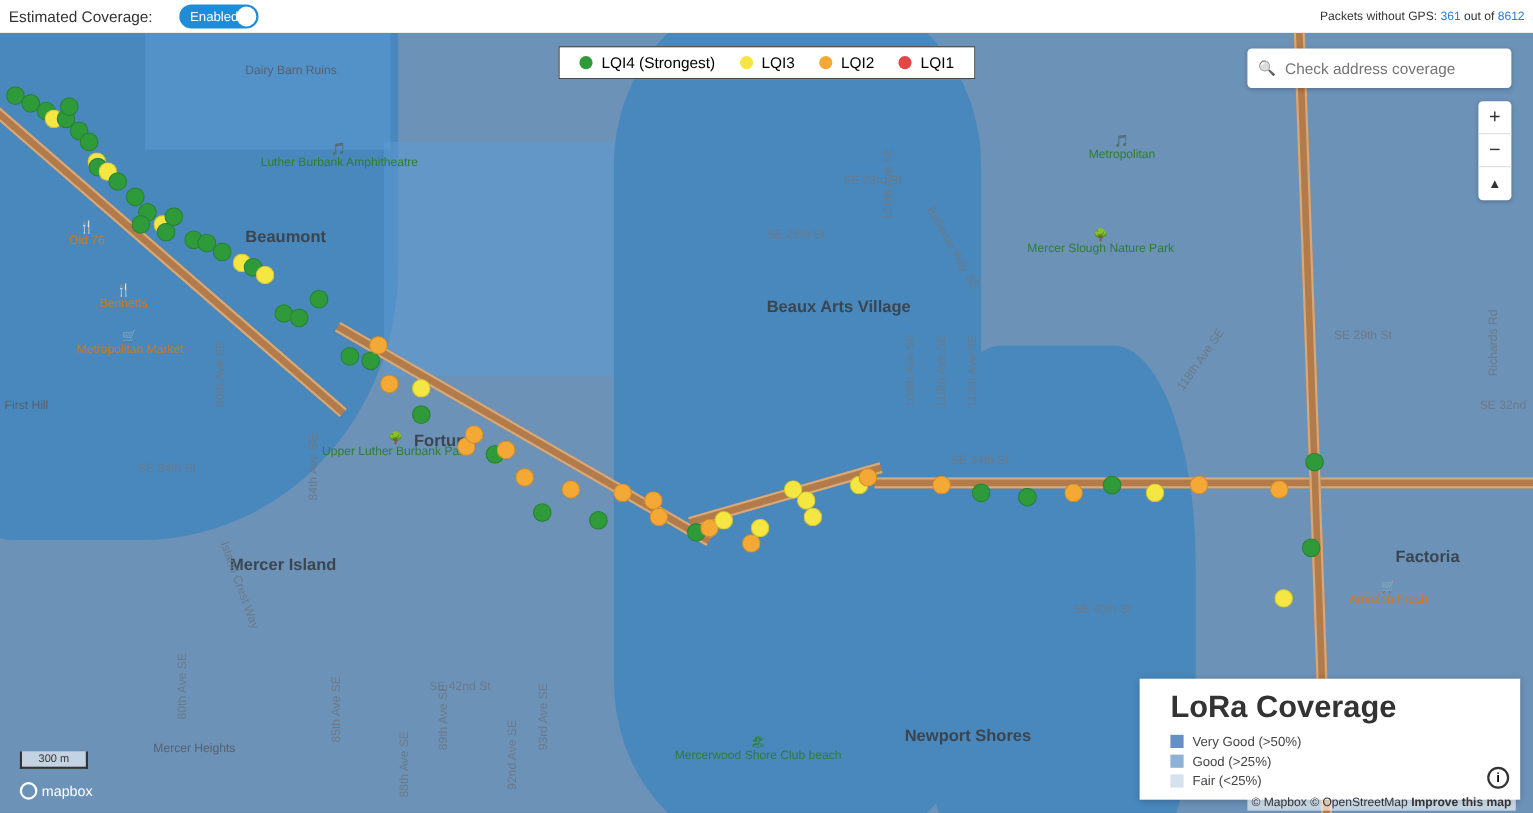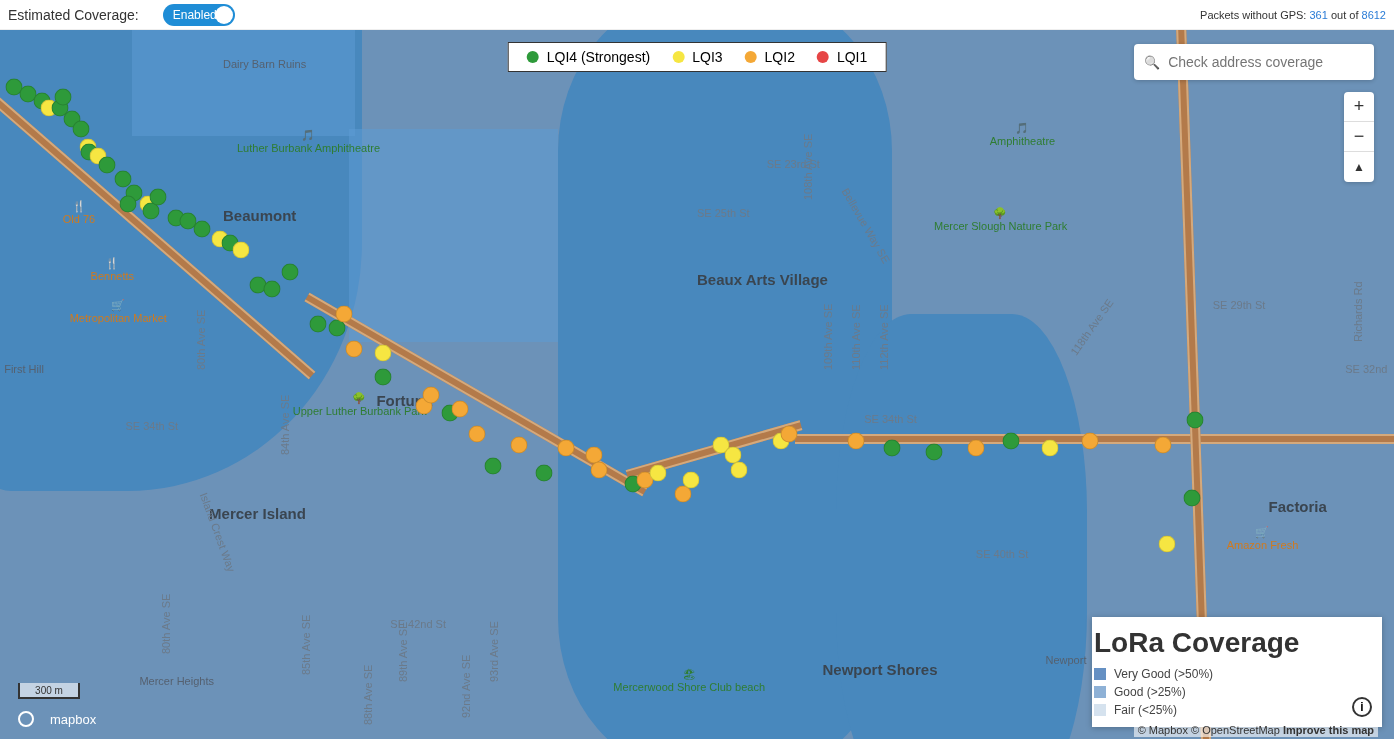--- a/index.html
+++ b/index.html
@@ -40,29 +40,29 @@
   
   .search-box { position: absolute; top: 14px; right: 20px; width: 240px; height: 36px; background: #fff; border-radius: 4px; box-shadow: 0 1px 4px rgba(0,0,0,0.2); display: flex; align-items: center; padding: 0 10px; gap: 8px; z-index: 30; }
   .search-box input { border: none; outline: none; font-size: 14px; flex: 1; color: #555; background: transparent; }
 
   
   .zoom-ctrl { position: absolute; top: 62px; right: 20px; width: 30px; background: #fff; border-radius: 4px; box-shadow: 0 1px 4px rgba(0,0,0,0.2); z-index: 30; }
   .zoom-btn { height: 30px; display: flex; align-items: center; justify-content: center; font-size: 18px; color: #333; cursor: pointer; border-bottom: 1px solid #ddd; }
   .zoom-btn:last-child { border-bottom: none; font-size: 12px; }
 
   
-  .cov-panel { position: absolute; bottom: 12px; right: 12px; width: 290px; background: #fff; box-shadow: 0 1px 6px rgba(0,0,0,0.25); padding: 10px 2px 8px; z-index: 30; }
+  .cov-panel { position: absolute; bottom: 12px; right: 12px; width: 346px; background: #fff; box-shadow: 0 1px 6px rgba(0,0,0,0.25); padding: 10px 28px 8px; z-index: 30; }
   .cov-panel h2 { font-size: 28px; font-weight: 600; color: #333; margin-bottom: 6px; }
   .cov-row { display: flex; align-items: center; gap: 8px; font-size: 12px; color: #444; padding: 2px 0; }
   .cov-sw { width: 12px; height: 12px; }
   .info-icon { position: absolute; bottom: 10px; right: 10px; width: 20px; height: 20px; border: 2px solid #333; border-radius: 50%; display: flex; align-items: center; justify-content: center; font-size: 12px; font-weight: bold; cursor:pointer;}
 
   
   .scale { position: absolute; bottom: 40px; left: 18px; width: 62px; height: 16px; border: 2px solid #333; border-top: none; font-size: 10px; color: #333; background: rgba(255,255,255,0.6); display: flex; align-items: center; justify-content: center; z-index: 30; }
-  .mapbox-logo { position: absolute; bottom: 12px; left: 18px; font-size: 13px; color: #fff; z-index: 30; display: flex; align-items: center; gap: 16px; }
+  .mapbox-logo { position: absolute; bottom: 12px; left: 18px; font-size: 13px; color: #fff; z-index: 30; display: flex; align-items: center; gap: 4px; }
   .mapbox-logo .circle { width: 16px; height: 16px; border: 2px solid #fff; border-radius: 50%; position: relative; }
   .attribution { position: absolute; bottom: 2px; right: 16px; font-size: 11px; color: #333; background: rgba(255,255,255,0.6); padding: 1px 4px; z-index: 30; }
   .attribution b { font-weight: 600; }
 
   .icon-search::before { content: "🔍"; font-size: 13px; filter: grayscale(1); }
 </style>
 </head>
 <body>
 
 <div class="topbar">
@@ -107,21 +107,21 @@
   <div class="map-place map-place-small" style="left:10%; top:91%;">Mercer Heights</div>
   <div class="map-place map-place-small" style="left:0.3%; top:47%;">First Hill</div>
   <div class="map-place map-place-small" style="left:16%; top:4%;">Dairy Barn Ruins</div>
 
   <div class="map-poi" style="left:4.5%; top:24%;">🍴<br><span>Old 76</span></div>
   <div class="map-poi" style="left:6.5%; top:32%;">🍴<br><span>Bennetts</span></div>
   <div class="map-poi" style="left:5%; top:38%;">🛒<br><span>Metropolitan Market</span></div>
   <div class="map-poi map-poi-green" style="left:17%; top:14%;">🎵<br><span>Luther Burbank Amphitheatre</span></div>
   <div class="map-poi map-poi-green" style="left:21%; top:51%;">🌳<br><span>Upper Luther Burbank Park</span></div>
   <div class="map-poi map-poi-green" style="left:67%; top:25%;">🌳<br><span>Mercer Slough Nature Park</span></div>
-  <div class="map-poi map-poi-green" style="left:71%; top:13%;">🎵<br><span>Amphitheatre</span></div>
+  <div class="map-poi map-poi-green" style="left:71%; top:13%;">🎵<br><span>Metropolitan</span></div>
   <div class="map-poi map-poi-green" style="left:44%; top:90%;">🏖<br><span>Mercerwood Shore Club beach</span></div>
   <div class="map-poi" style="left:88%; top:70%;">🛒<br><span>Amazon Fresh</span></div>
 
   <div class="street-label" style="left:55%; top:18%;">SE 23rd St</div>
   <div class="street-label" style="left:50%; top:25%;">SE 25th St</div>
   <div class="street-label" style="left:87%; top:38%;">SE 29th St</div>
   <div class="street-label" style="left:96.5%; top:47%;">SE 32nd</div>
   <div class="street-label" style="left:62%; top:54%;">SE 34th St</div>
   <div class="street-label" style="left:9%; top:55%;">SE 34th St</div>
   <div class="street-label" style="left:70%; top:73%;">SE 40th St</div>

